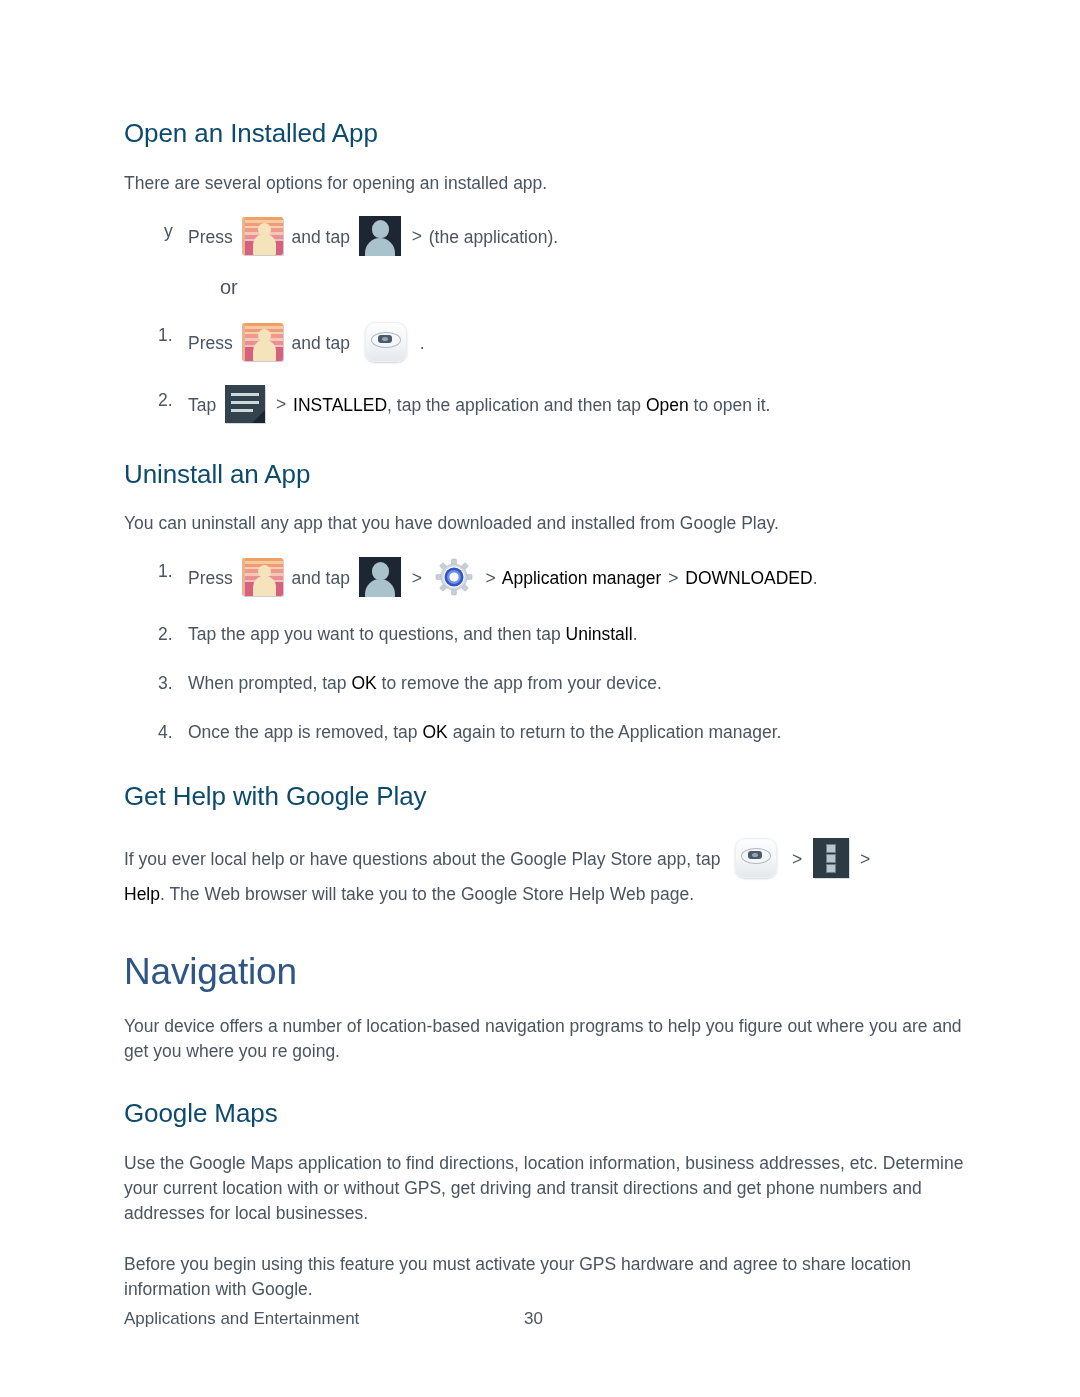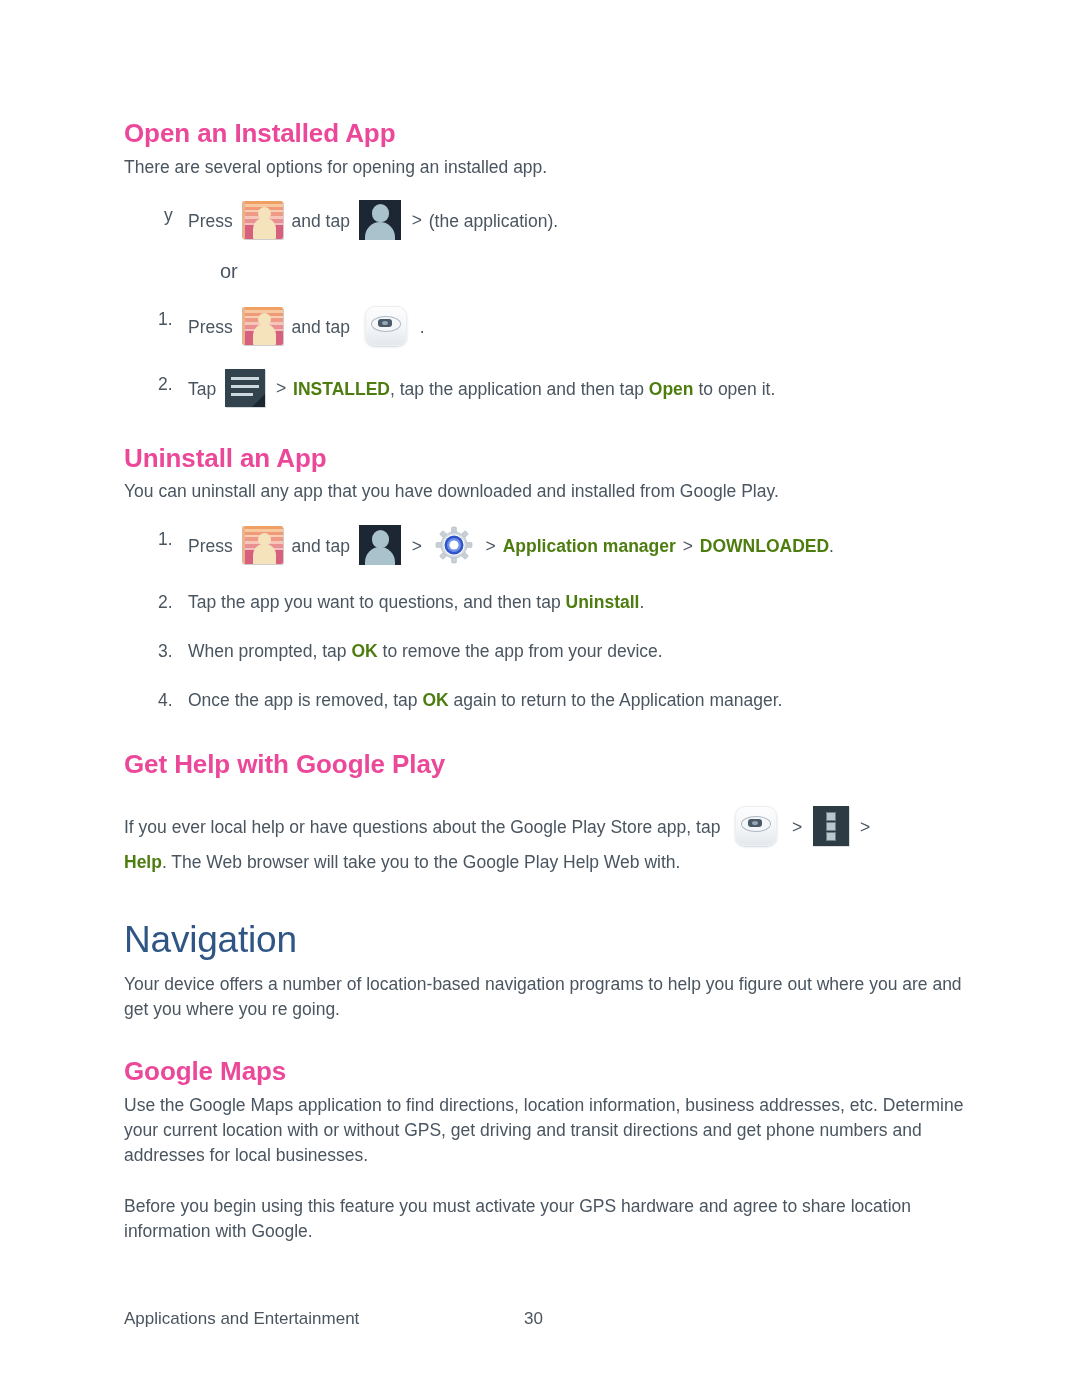--- a/index.html
+++ b/index.html
@@ -38,35 +38,35 @@
   h1.chapter {
     font-size: 37px;
     font-weight: normal;
     color: #2e5584;
     margin: 44px 0 12px 0;
     line-height: 1.12;
     letter-spacing: -0.2px;
   }
   h2.section {
     font-size: 26px;
-    font-weight: bold;
-    color: #ec4899;
+    font-weight: normal;
+    color: #0c4a6e;
     margin: 34px 0 6px 0;
     line-height: 1.18;
     letter-spacing: -0.1px;
   }
   h2.section.first { margin-top: 0; }
 
   p.body {
     font-size: 17.5px;
     line-height: 25px;
     color: #4a5560;
     margin: 8px 0 0 0;
   }
-  p.body.tight { margin-top: 6px; }
+  p.body.tight { margin-top: 22px; }
   p.body.gap { margin-top: 26px; }
 
   
   .steps {
     margin: 22px 0 0 0;
     padding: 0;
     list-style: none;
   }
   .steps li {
     position: relative;
@@ -92,21 +92,21 @@
   .steps li:last-child { margin-bottom: 0; }
 
   .subline {
     padding-left: 96px;
     font-size: 20px;
     line-height: 26px;
     color: #4a5560;
     margin: 16px 0 0 0;
   }
 
-  b, strong { font-weight: bold; color: #4d7c0f; }
+  b, strong { font-weight: normal; color: #000000; }
 
   
   .ico {
     display: inline-block;
     vertical-align: middle;
     position: relative;
     margin: 0 4px;
     top: -2px;
   }
 
@@ -411,21 +411,21 @@
         <span class="ring"></span>
         <span class="lens"></span>
       </span>
       <span class="sep">&gt;</span>
       <span class="ico ico-kebab">
         <i class="k1"></i>
         <i class="k2"></i>
         <i class="k3"></i>
       </span>
       <span class="sep">&gt;</span><br>
-      <b>Help</b><span>. The Web browser will take you to the Google Play Help Web with.</span></p>
+      <b>Help</b><span>. The Web browser will take you to the Google Store Help Web page.</span></p>
 
     <h1 class="chapter">Navigation</h1>
     <p class="body tight">Your device offers a number of location-based navigation programs to help you figure out where you are and get you where you re going.</p>
 
     <h2 class="section">Google Maps</h2>
     <p class="body tight">Use the Google Maps application to find directions, location information, business addresses, etc. Determine your current location with or without GPS, get driving and transit directions and get phone numbers and addresses for local businesses.</p>
     <p class="body gap">Before you begin using this feature you must activate your GPS hardware and agree to share location information with Google.</p>
 
   </div>
 

